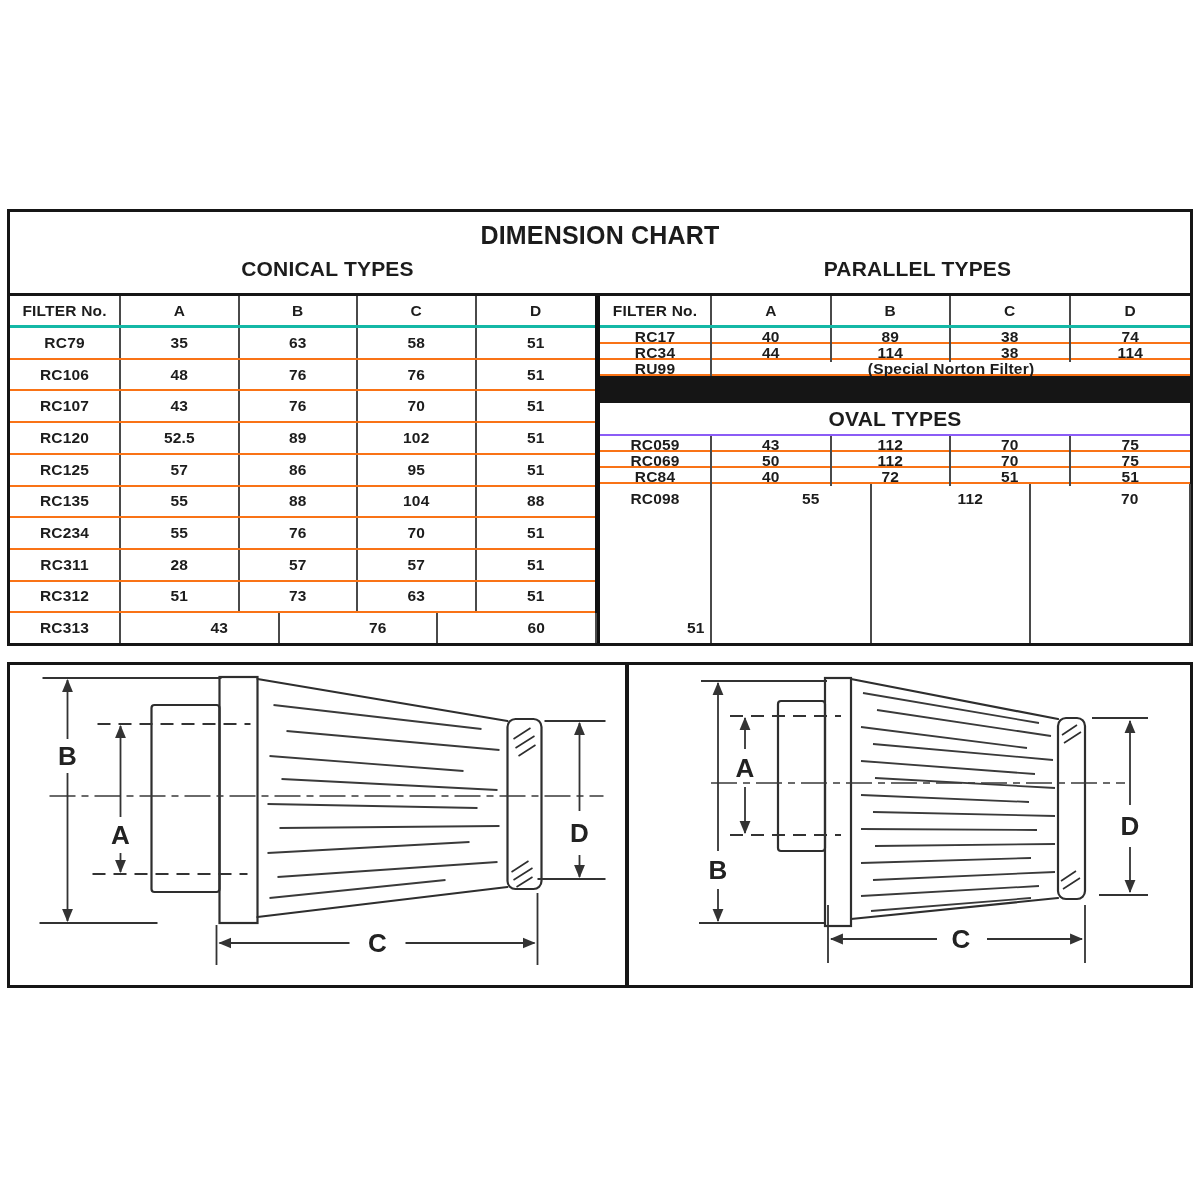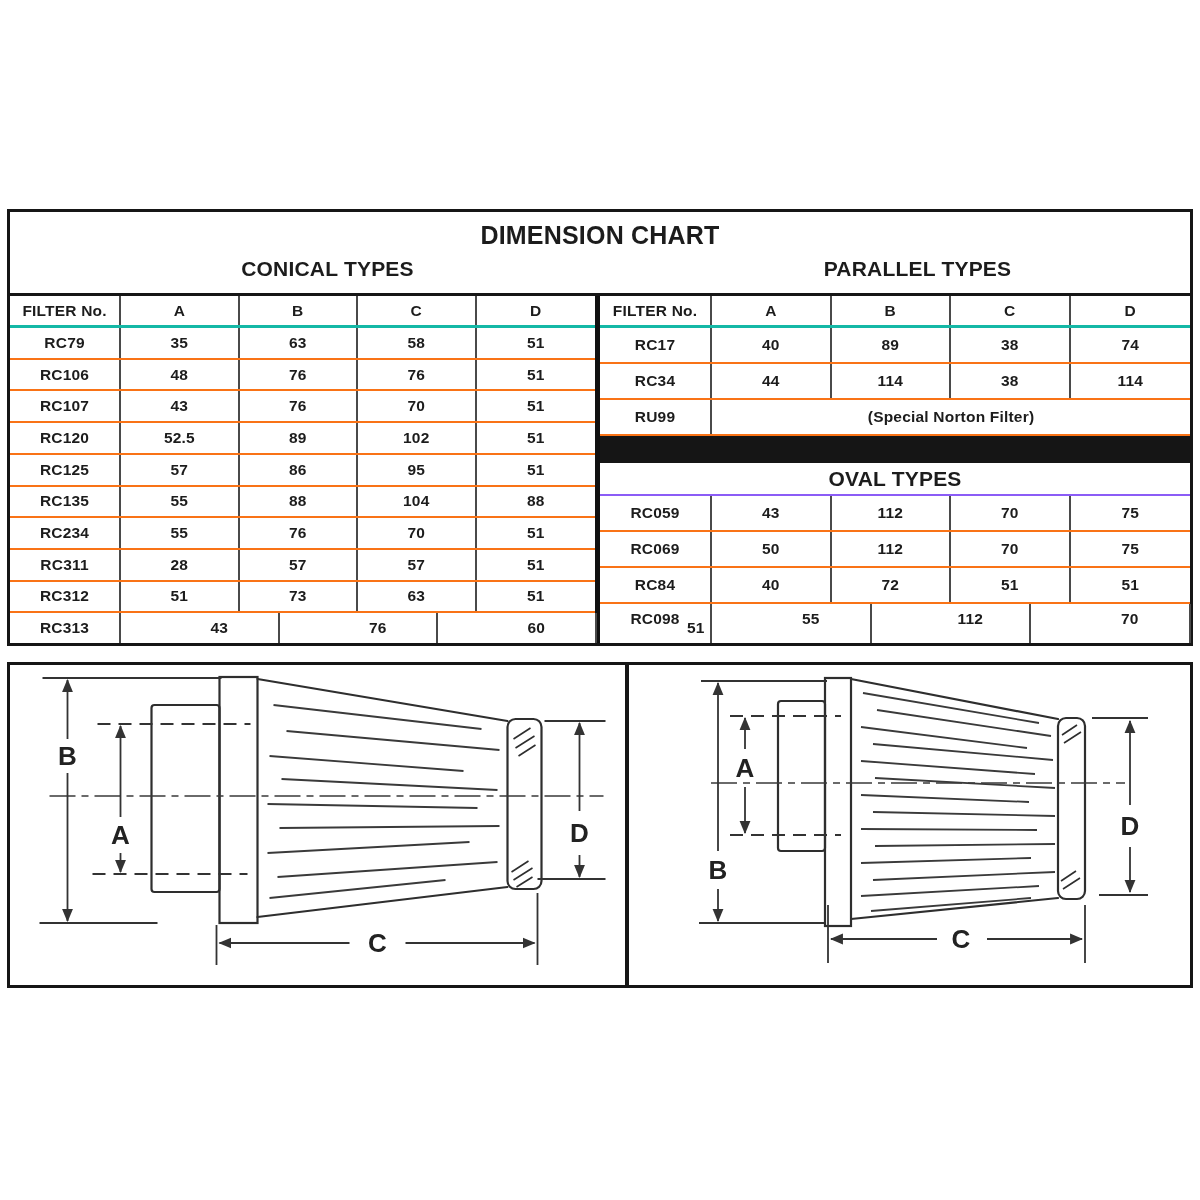--- a/index.html
+++ b/index.html
@@ -15,21 +15,21 @@
   .tbl{width:50%;display:flex;flex-direction:column;box-sizing:border-box;min-height:0;}
   .tbl.left{border-right:5px solid #111;}
   .row{display:grid;grid-template-columns:19% 20.25% 20.25% 20.25% 20.25%;
        border-bottom:2px solid #f97316;box-sizing:border-box;}
   .row:last-child{border-bottom:none;gap:40px;}
   .row .c{display:flex;align-items:center;justify-content:center;font-weight:bold;font-size:15.5px;
           border-right:2px solid #4a4a4a;box-sizing:border-box;letter-spacing:.2px;}
   .row .c:last-child{border-right:none;}
   .row.head{height:32px;border-bottom:3px solid #14b8a6;flex:none;}
   .tbl.left .row.body{flex:1;}
-  .tbl.right .row.body{height:36px;flex:none;}
+  .tbl.right .row.body{height:16px;flex:none;}
   .row.special .span{grid-column:2/6;}
   .blackbar{height:27px;background:#151515;flex:none;}
   .oval-head{height:31px;flex:none;text-align:center;font-weight:bold;font-size:21px;line-height:31px;
              border-bottom:2px solid #8b5cf6;letter-spacing:.2px;}
   .row.grow{flex:1;border-bottom:none;}
   .row.grow .c{align-items:flex-start;padding-top:6px;}
   
   .diagrams{position:absolute;left:7px;top:662px;width:1186px;height:326px;box-sizing:border-box;
             border:3px solid #161616;display:flex;background:#fff;}
   .panel{width:619px;box-sizing:border-box;border-right:4px solid #161616;}

